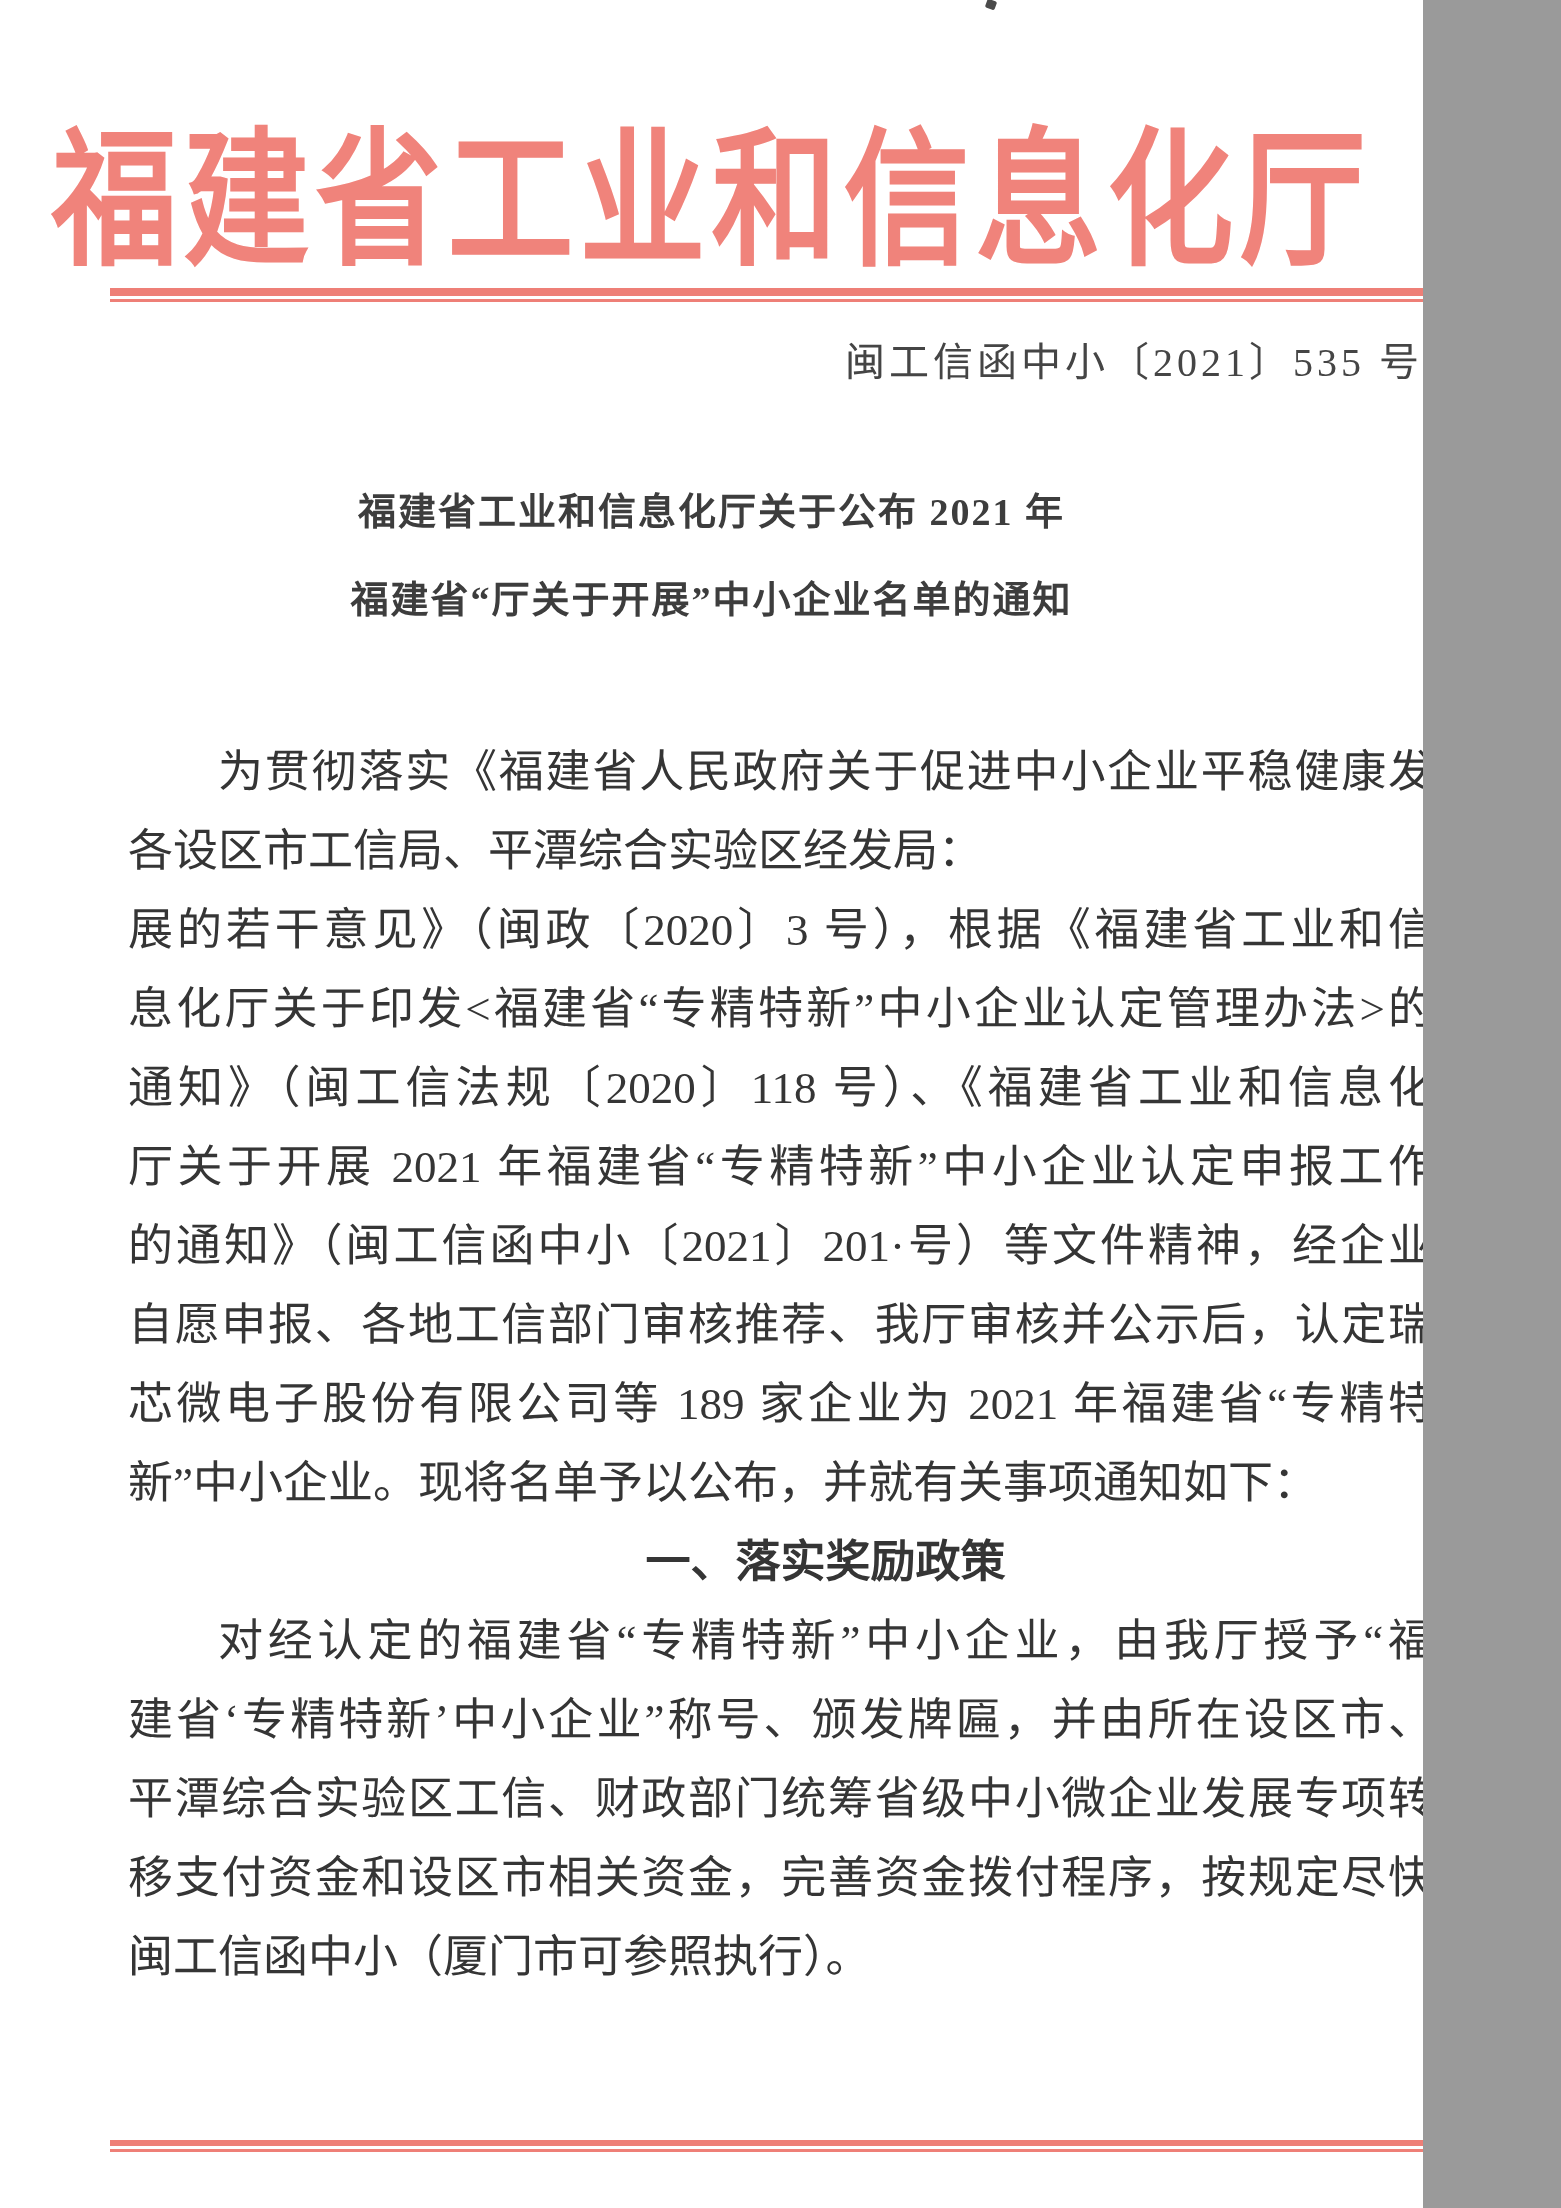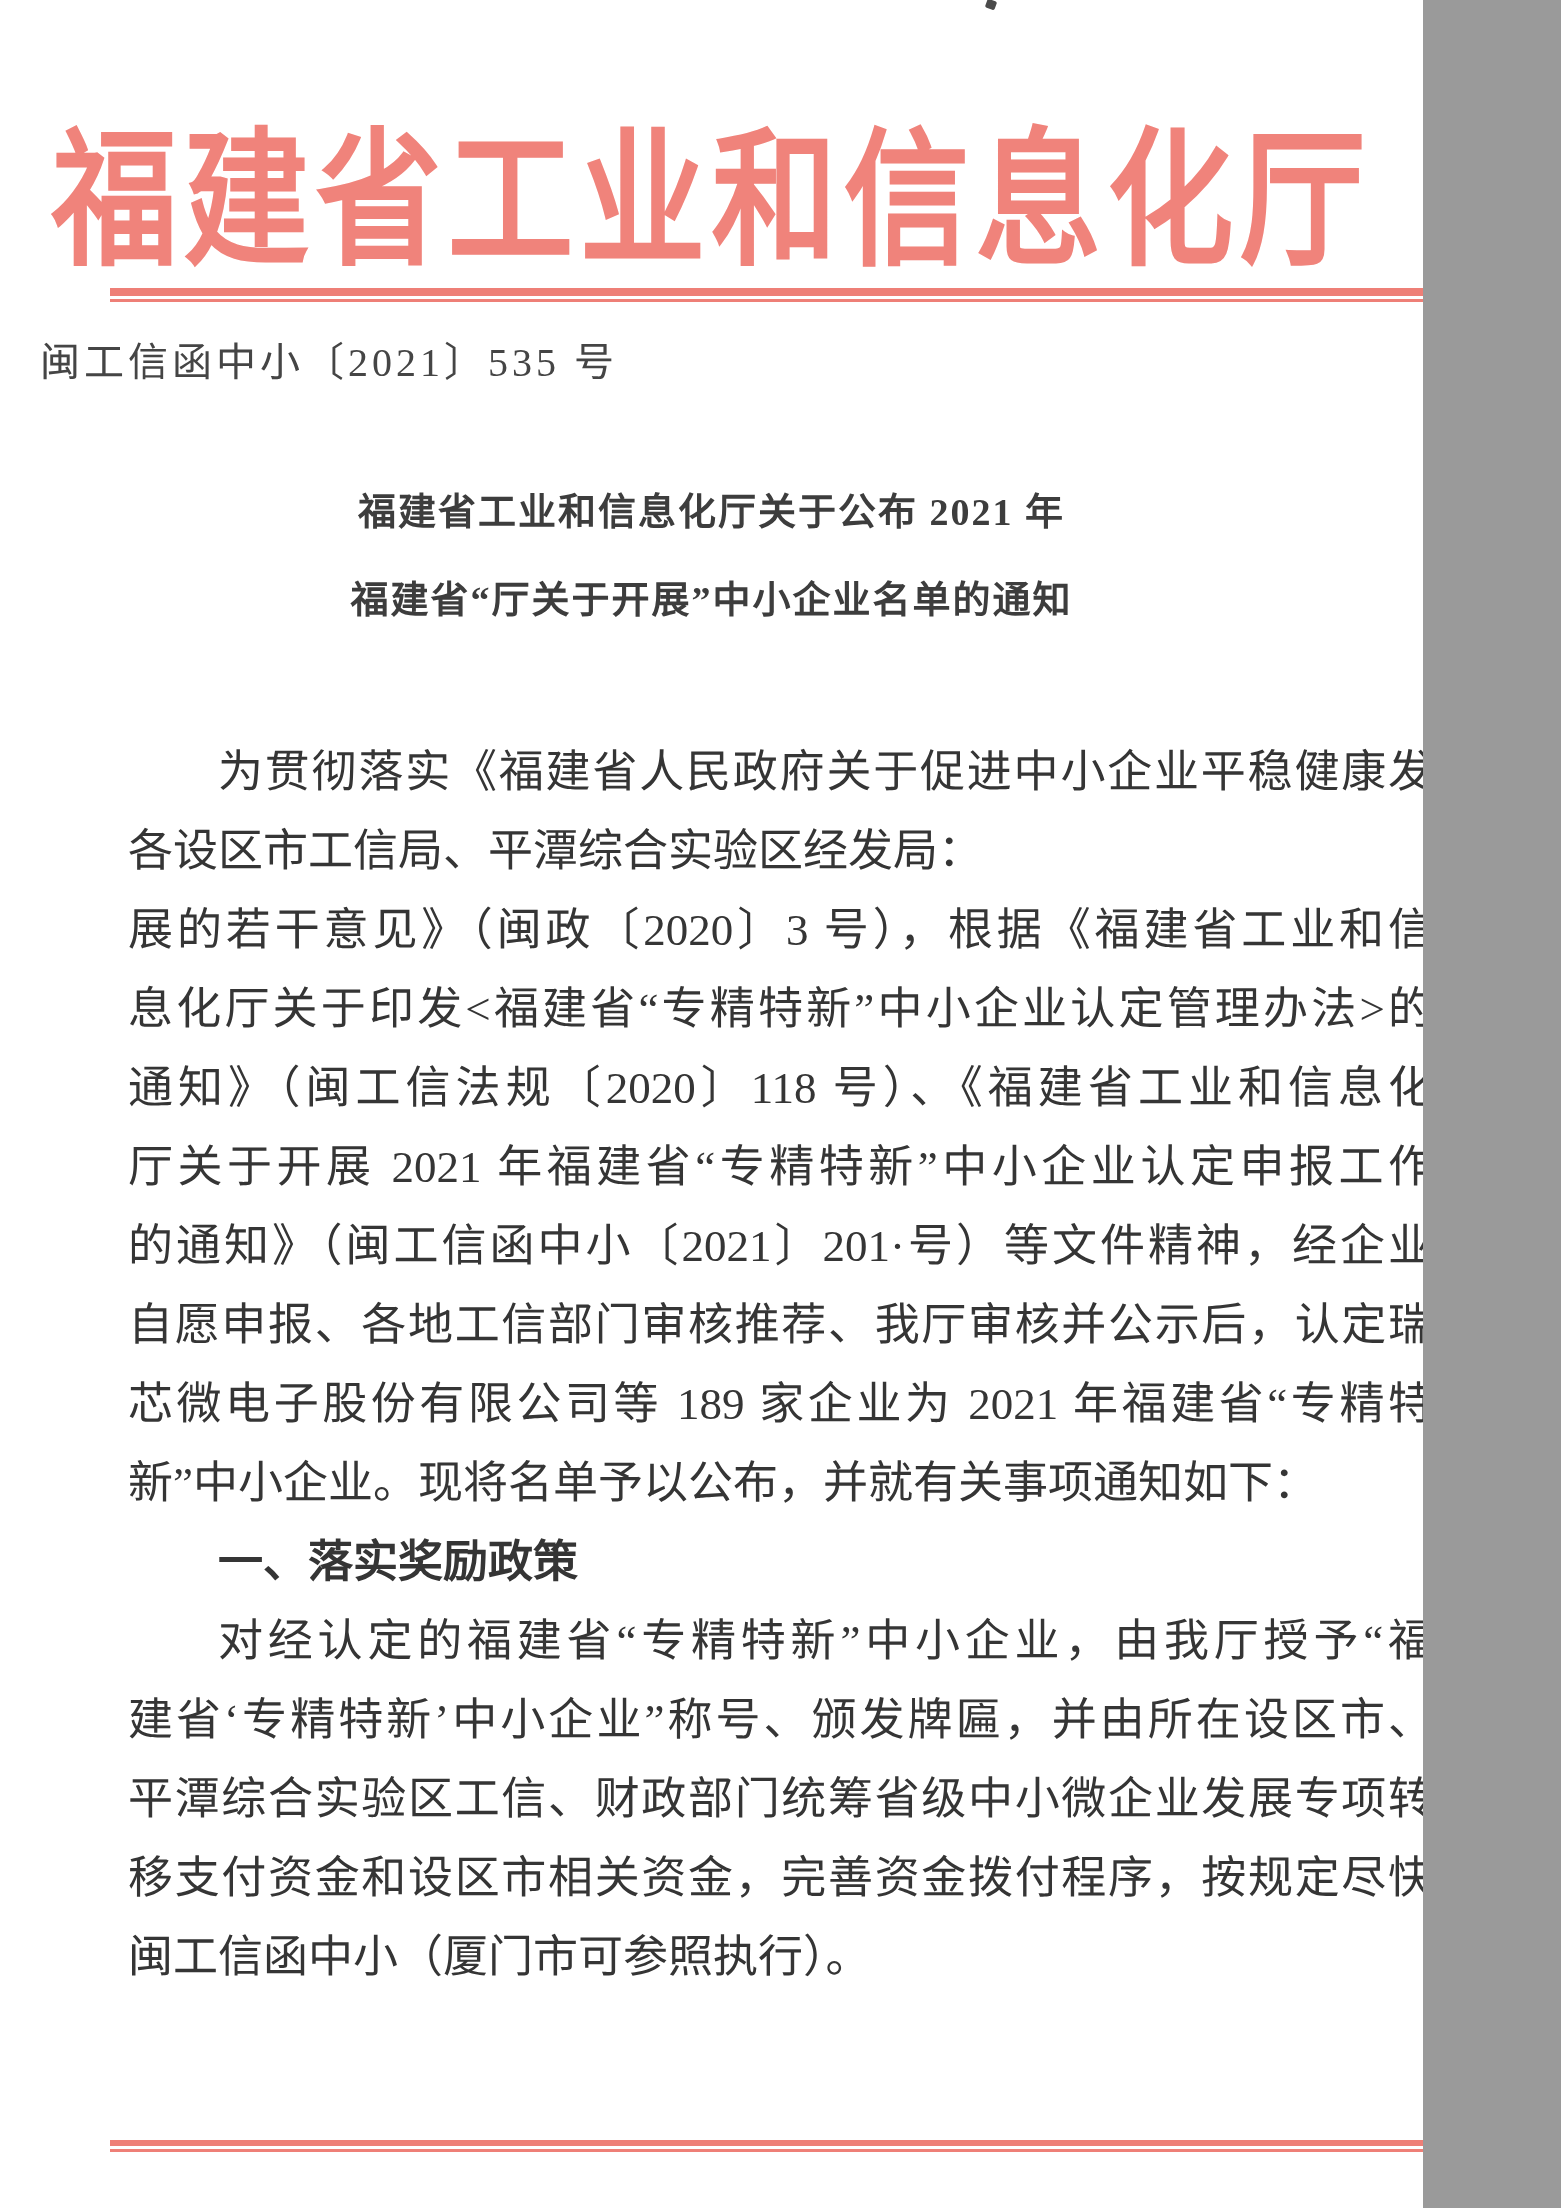--- a/index.html
+++ b/index.html
@@ -28,21 +28,21 @@
   .rule-top{top:288px;}
   .rule-top .bar-thick{height:8px;background:#ee7f77;}
   .rule-top .bar-gap{height:3px;background:#ffffff;}
   .rule-top .bar-thin{height:3px;background:#ee7f77;}
   .rule-bottom{top:2140px;}
   .rule-bottom .bar-thick{height:6px;background:#ee7f77;}
   .rule-bottom .bar-gap{height:3px;background:#ffffff;}
   .rule-bottom .bar-thin{height:3px;background:#ee7f77;}
   .doc-number{
     position:absolute;left:0;top:330px;width:100%;
-    text-align:left;
+    text-align:right;
     font-size:40px;color:#454545;
     letter-spacing:4px;
     padding-left:40px;box-sizing:border-box;
     white-space:nowrap;
   }
   .doc-title{
     position:absolute;left:0;top:468px;width:100%;
     margin:0;
     text-align:center;
     font-size:38px;font-weight:bold;color:#3d3d3d;
@@ -53,21 +53,21 @@
     font-size:45px;color:#353535;
     line-height:79px;
   }
   .line{width:100%;height:79px;white-space:nowrap;}
   .line.fill{
     white-space:normal;
     text-align:justify;
     text-align-last:justify;
     overflow:hidden;
   }
-  .line.indent{text-indent:2em;}
+  .line.indent{text-indent:2em;text-align:center;}
   .line.bold{font-weight:bold;}
 </style>
 </head>
 <body>
 
 <div class="page">
 
   <div class="artifact"></div>
 
   <div class="letterhead">福建省工业和信息化厅</div>

